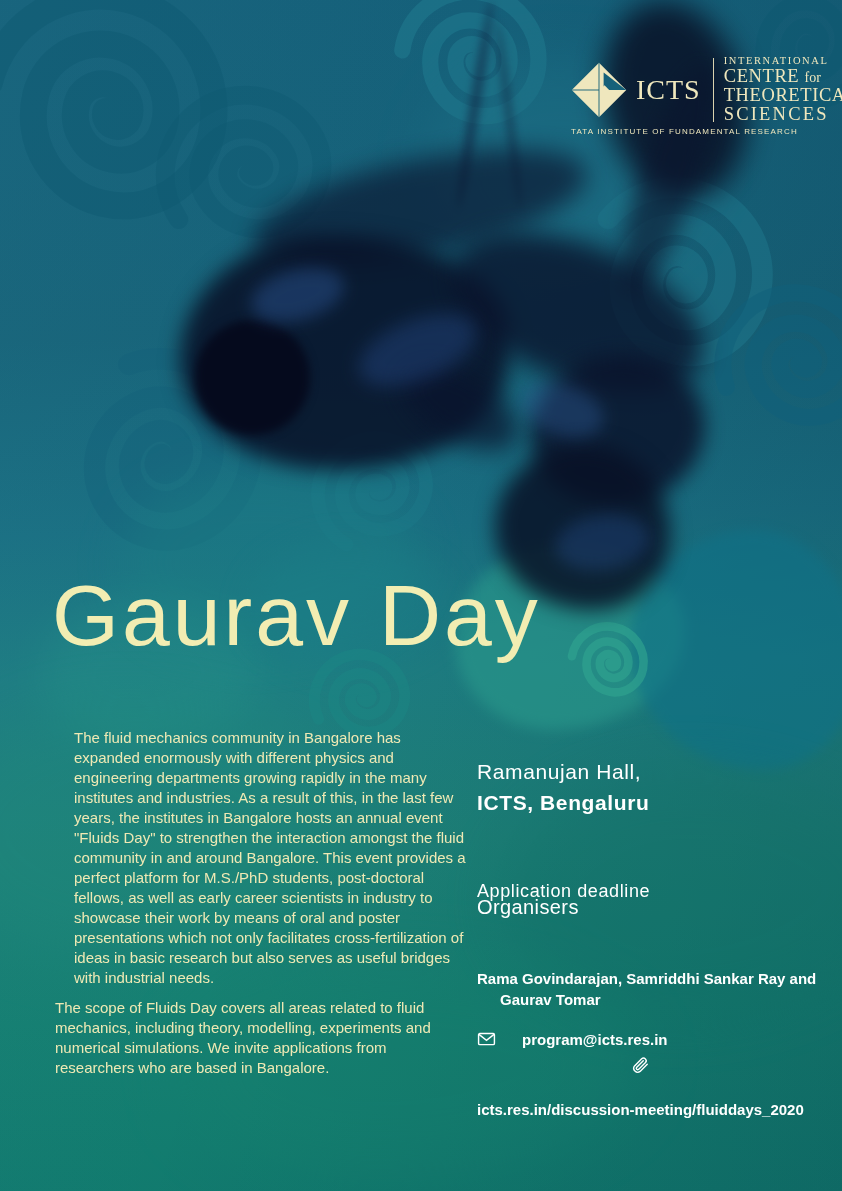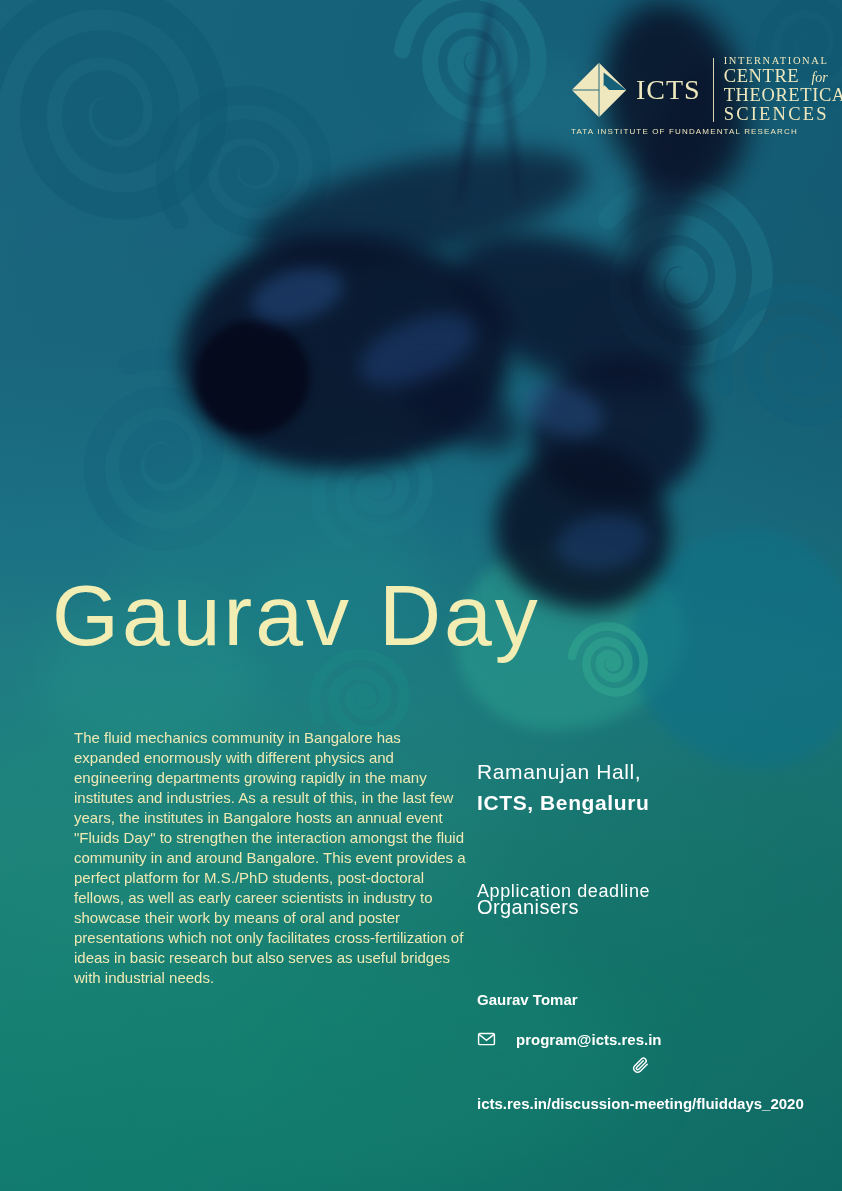--- a/index.html
+++ b/index.html
@@ -30,21 +30,21 @@
   .content{position:absolute;inset:0;z-index:3;}
 
   
   .logo{position:absolute;left:570px;top:56px;display:flex;align-items:center;color:#efe7bd;}
   .logo-mark{width:58px;height:58px;flex:0 0 auto;}
   .logo-icts{font-family:"Liberation Serif",serif;font-size:28px;letter-spacing:1px;margin-left:8px;line-height:1;}
   .logo-div{width:1px;height:64px;background:#efe7bd;margin:0 10px 0 12px;opacity:.9;}
   .logo-text{font-family:"Liberation Serif",serif;line-height:1.04;}
   .lt-small{font-size:10.5px;letter-spacing:1.6px;}
   .lt-big{font-size:18.5px;letter-spacing:.6px;}
-  .lt-for{font-style:italic;font-size:14px;letter-spacing:0;text-transform:none;margin-left:7px;}
+  .lt-for{font-size:14px;letter-spacing:0;text-transform:none;}
   .lt-sci{letter-spacing:2.2px;}
   .logo-tagline{position:absolute;left:571px;top:127px;width:240px;
     font-size:8px;font-weight:normal;letter-spacing:1.15px;color:#efe7bd;}
 
   
   .title{position:absolute;left:52px;top:568px;
     font-size:86px;font-weight:300;letter-spacing:3px;color:#f2edb2;line-height:1.1;}
 
   
   .para{position:absolute;left:55px;width:396px;
@@ -54,22 +54,22 @@
 
   
   .rc{position:absolute;left:477px;color:#ffffff;}
   .rc-date{top:724px;font-size:23px;font-weight:bold;letter-spacing:.8px;}
   .rc-venue1{top:760px;font-size:21px;font-weight:300;letter-spacing:.6px;}
   .rc-venue2{top:791px;font-size:21px;font-weight:700;letter-spacing:.6px;}
   .rc-deadlbl{top:881px;font-size:18px;font-weight:400;letter-spacing:.6px;}
   .rc-deaddate{top:884px;font-size:21px;font-weight:bold;letter-spacing:.8px;}
   .rc-orglbl{top:896px;font-size:20px;font-weight:400;letter-spacing:.4px;}
   .rc-names1{top:970px;font-size:15px;font-weight:bold;}
-  .rc-names2{top:991px;font-size:15px;font-weight:bold;}
-  .rc-row{display:flex;align-items:center;gap:20px;}
+  .rc-names2{top:991px;font-size:15px;font-weight:bold;margin-left:23px;}
+  .rc-row{display:flex;align-items:center;gap:26px;}
   .rc-email{top:1030px;}
   .rc-web{top:1056px;flex-direction:column;}
   .rc-row .txt{font-size:15px;font-weight:bold;color:#fff;}
   .ic{width:19px;height:19px;flex:0 0 auto;}
 </style>
 </head>
 <body>
 
 <svg width="0" height="0" style="position:absolute">
   <defs>
@@ -157,25 +157,27 @@
         <div class="lt-big"><span>CENTRE</span> <span class="lt-for">for</span></div>
         <div class="lt-big">THEORETICAL</div>
         <div class="lt-big lt-sci">SCIENCES</div>
       </div>
     </div>
     <div class="logo-tagline">TATA INSTITUTE OF FUNDAMENTAL RESEARCH</div>
 
     <div class="title">Gaurav Day</div>
 
     <div class="para para1">The fluid mechanics community in Bangalore has expanded enormously with different physics and engineering departments growing rapidly in the many institutes and industries. As a result of this, in the last few years, the institutes in Bangalore hosts an annual event "Fluids Day" to strengthen the interaction amongst the fluid community in and around Bangalore. This event provides a perfect platform for M.S./PhD students, post-doctoral fellows, as well as early career scientists in industry to showcase their work by means of oral and poster presentations which not only facilitates cross-fertilization of ideas in basic research but also serves as useful bridges with industrial needs.</div>
+    <div class="para para2">The scope of Fluids Day covers all areas related to fluid mechanics, including theory, modelling, experiments and numerical simulations. We invite applications from researchers who are based in Bangalore.</div>
 
     <div class="rc rc-venue1">Ramanujan Hall,</div>
     <div class="rc rc-venue2">ICTS, Bengaluru</div>
     <div class="rc rc-deadlbl">Application deadline</div>
     <div class="rc rc-orglbl">Organisers</div>
+    <div class="rc rc-names1">Rama Govindarajan, Samriddhi Sankar Ray and</div>
     <div class="rc rc-names2">Gaurav Tomar</div>
 
     <div class="rc rc-row rc-email">
       <svg class="ic" viewBox="0 0 24 24" fill="none" stroke="#ffffff" stroke-width="1.8">
         <rect x="2" y="4.5" width="20" height="14" rx="1.5"></rect>
         <polyline points="2.5,5.5 12,13 21.5,5.5"></polyline>
       </svg>
       <span class="txt">program@icts.res.in</span>
     </div>
 

